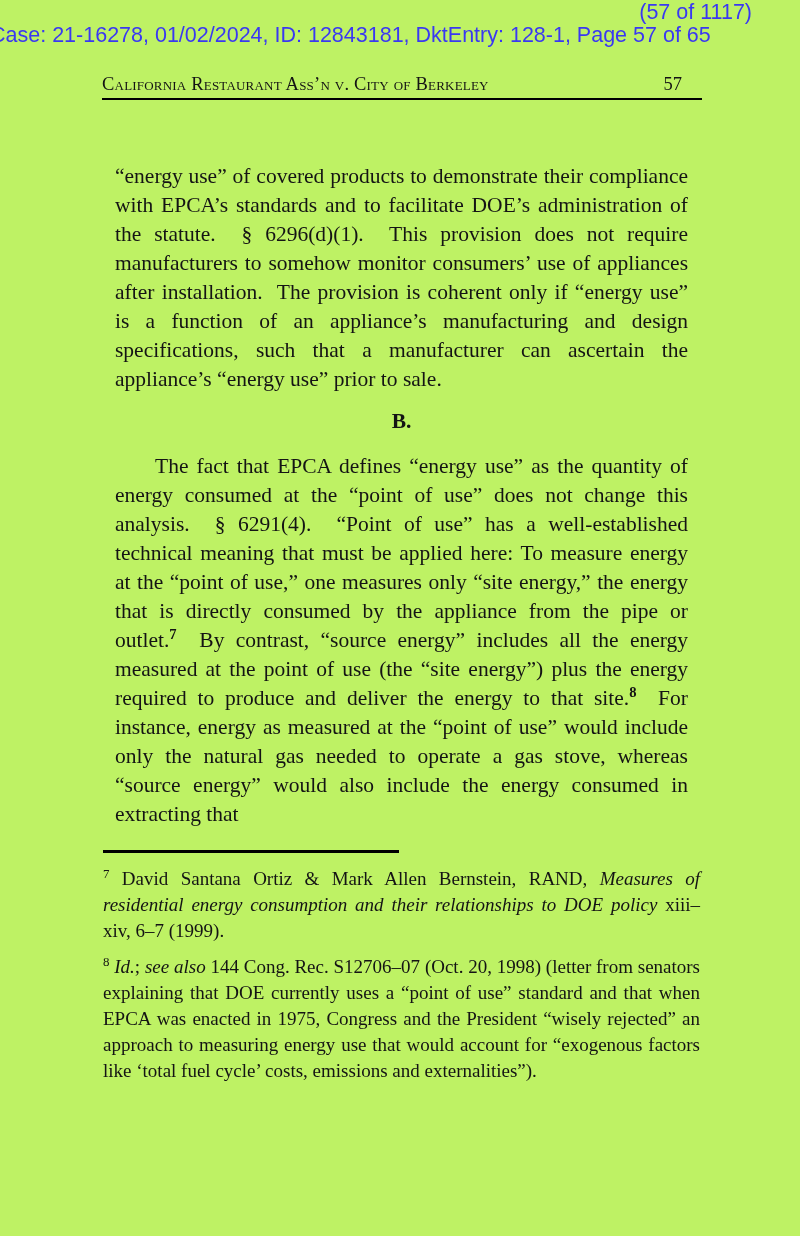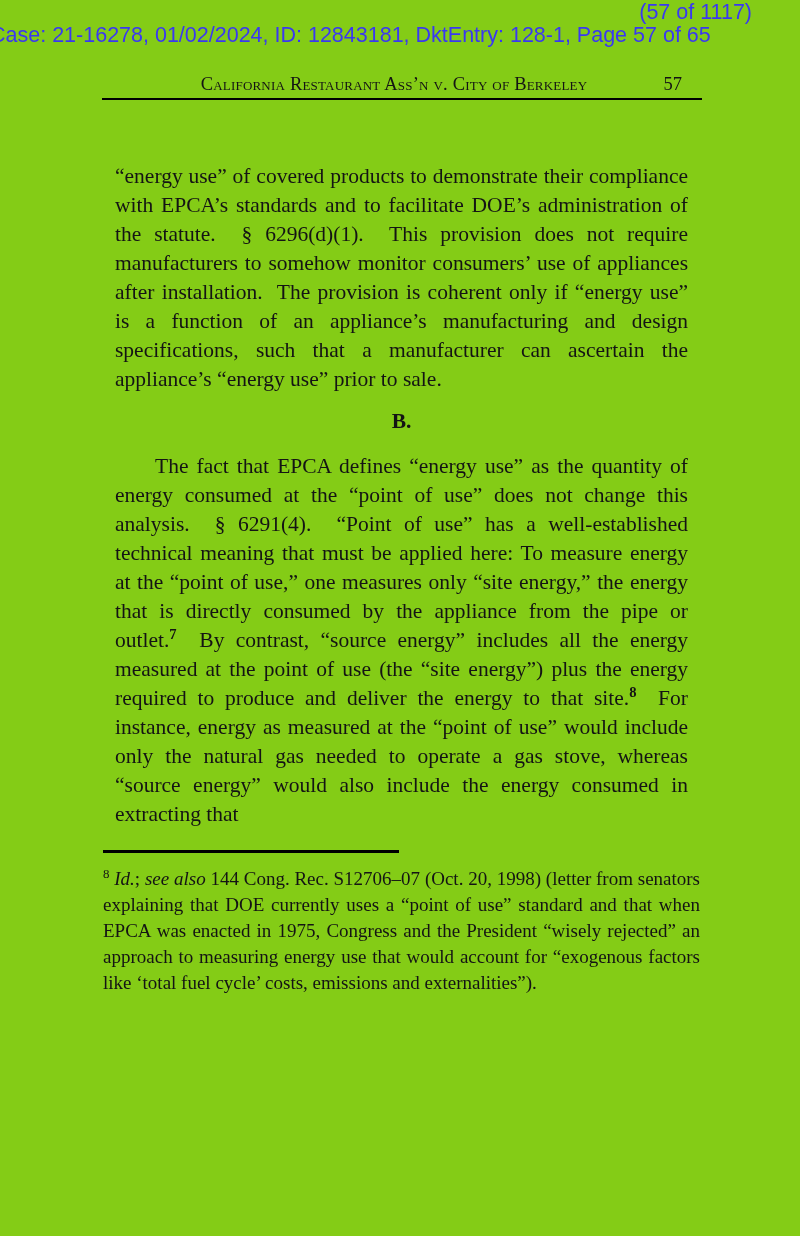--- a/index.html
+++ b/index.html
@@ -1,20 +1,20 @@
 <!DOCTYPE html>
 <html style="--stamp-blue: #3a38f2; --rule-color: #000000;"><head>
 <meta charset="utf-8">
 <style>
   html, body { margin: 0; padding: 0; background: #ffffff; }
   .page {
     position: relative;
     width: 800px;
     height: 1236px;
-    background: #84cc16;
+    background: #bef264;
     overflow: hidden;
     font-family: "Liberation Serif", serif;
     color: #141414;
   }
   
   .stamp-line1 {
     position: absolute;
     top: 1px;
     right: 48px;
     font-family: "Liberation Sans", sans-serif;
@@ -38,21 +38,21 @@
     position: absolute;
     top: 74px;
     left: 102px;
     width: 600px;
     height: 24px;
     border-bottom: 2px solid var(--rule-color, #000000);
   }
   .running-head .caption {
     position: absolute;
     left: 0; right: 16px;
-    text-align: center;
+    text-align: left;
     font-variant: small-caps;
     font-size: 18.5px;
     letter-spacing: 0.2px;
     white-space: nowrap;
   }
   .running-head .pageno {
     position: absolute;
     right: 20px;
     top: 0;
     font-size: 18.5px;
@@ -125,17 +125,18 @@
     <p class="para">“energy use” of covered products to demonstrate their compliance with EPCA’s standards and to facilitate DOE’s administration of the statute.&nbsp; §&nbsp;6296(d)(1).&nbsp; This provision does not require manufacturers to somehow monitor consumers’ use of appliances after installation.&nbsp; The provision is coherent only if “energy use” is a function of an appliance’s manufacturing and design specifications, such that a manufacturer can ascertain the appliance’s “energy use” prior to sale.</p>
 
     <div class="section-heading">B.</div>
 
     <p class="para indent"><span>The fact that EPCA defines “energy use” as the quantity of energy consumed at the “point of use” does not change this analysis.&nbsp; §&nbsp;6291(4).&nbsp; “Point of use” has a well-established technical meaning that must be applied here: To measure energy at the “point of use,” one measures only “site energy,” the energy that is directly consumed by the appliance from the pipe or outlet.</span><sup class="body-ref">7</sup><span>&nbsp; By contrast, “source energy” includes all the energy measured at the point of use (the “site energy”) plus the energy required to produce and deliver the energy to that site.</span><sup class="body-ref">8</sup><span>&nbsp; For instance, energy as measured at the “point of use” would include only the natural gas needed to operate a gas stove, whereas “source energy” would also include the energy consumed in extracting that</span></p>
 
     <div class="footnotes">
 
       <div class="fn-rule"></div>
 
+      <p class="fn"><sup>7</sup><span> David Santana Ortiz &amp; Mark Allen Bernstein, RAND, </span><i>Measures of residential energy consumption and their relationships to DOE policy</i><span> xiii–xiv, 6–7 (1999).</span></p>
 
       <p class="fn"><sup>8</sup><span> </span><i>Id.</i><span>; </span><i>see also</i><span> 144 Cong. Rec. S12706–07 (Oct. 20, 1998) (letter from senators explaining that DOE currently uses a “point of use” standard and that when EPCA was enacted in 1975, Congress and the President “wisely rejected” an approach to measuring energy use that would account for “exogenous factors like ‘total fuel cycle’ costs, emissions and externalities”).</span></p>
     </div>
   </div>
 </div>
 
 </body></html>

